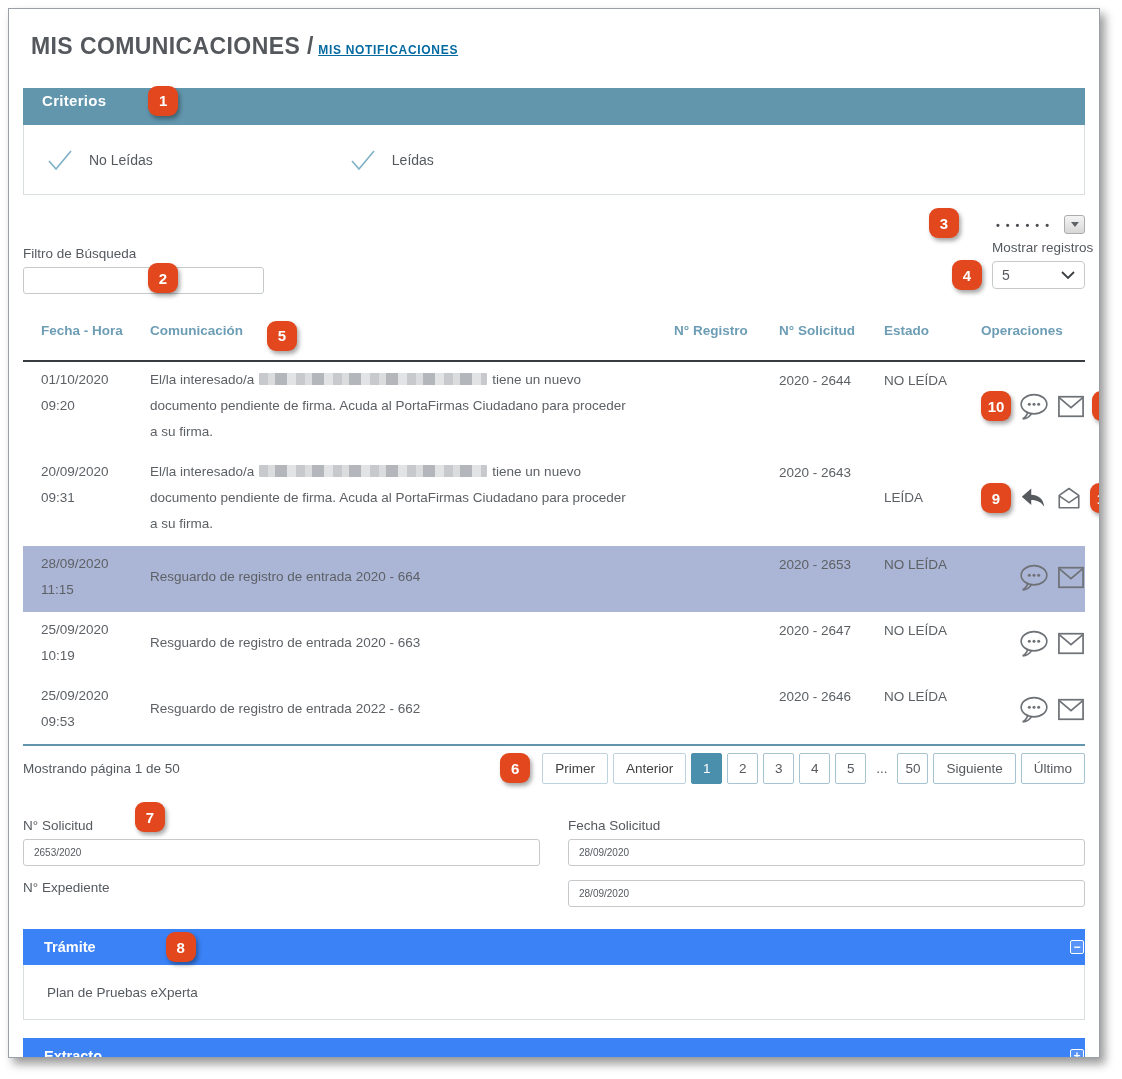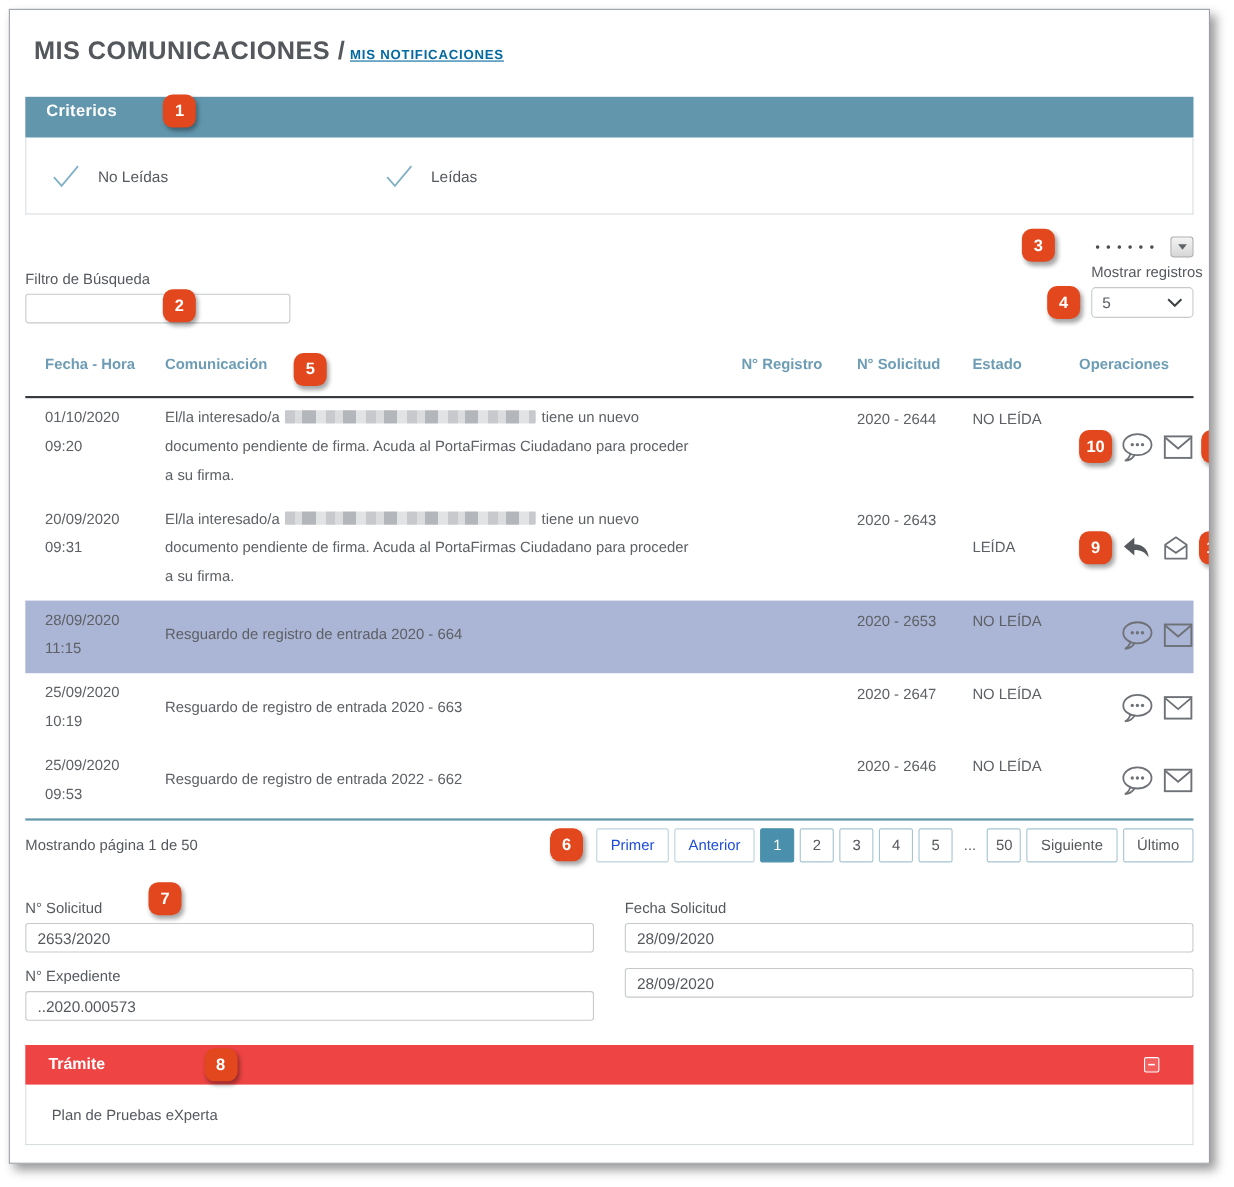--- a/index.html
+++ b/index.html
@@ -37,21 +37,21 @@
   }
   .check-item { display: flex; align-items: center; gap: 15px; }
   .check-item.first { margin-left: 22px; }
   .check-item.second { margin-left: 196px; }
   
   .controls { position: relative; height: 94px; margin-top: 20px; }
   .filter-group { position: absolute; left: 0; top: 31px; }
   .ctl-label { font-size: 13.5px; color: #55595e; margin-bottom: 6px; display: block; }
   .text-input {
     height: 27px; border: 1px solid #c6cacd; border-radius: 3px; padding: 0 10px;
-    font-family: "Liberation Sans", sans-serif; font-size: 14px; color: #55595e; background: #fff; width: 100%;
+    font-family: "Liberation Sans", sans-serif; font-size: 10px; color: #55595e; background: #fff; width: 100%;
   }
   .filter-group .text-input { width: 241px; }
   .filter-group .badge { position: absolute; left: 125px; top: 17px; }
   .dots-group { position: absolute; right: 0; top: 0; display: flex; align-items: center; gap: 9px; }
   .dots-group .badge { position: absolute; right: 126px; top: -7px; }
   .dots { font-size: 11px; font-weight: bold; letter-spacing: 6px; color: #4a4e52; }
   .mini-dd {
     width: 21px; height: 19px; border: 1px solid #aaadb0; border-radius: 3px;
     background: linear-gradient(#f4f4f4, #d7d7d7); display: flex; align-items: center; justify-content: center;
   }
@@ -91,31 +91,31 @@
   .pagination { margin-top: 7px; display: flex; justify-content: space-between; align-items: center; }
   .pg-info { font-size: 13.5px; color: #55595e; }
   .pages { display: flex; gap: 5px; align-items: center; position: relative; padding-left: 42px; }
   .pages .badge { position: absolute; left: 0; top: 0; }
   .pg-btn {
     min-width: 31px; height: 31px; padding: 0 12px; border: 1px solid #a6c4d2; background: #fff;
     color: #55585c; font-size: 13.5px; display: flex; align-items: center; justify-content: center;
     border-radius: 2px; font-family: "Liberation Sans", sans-serif;
   }
   .pg-btn.num { padding: 0; width: 31px; }
-  .pg-btn.disabled { color: #1d4ed8; border-color: #bdd4de; }
+  .pg-btn.disabled { color: #404040; border-color: #bdd4de; }
   .pg-btn.active { background: #4a90ac; border-color: #4a90ac; color: #fff; }
   .pg-ellipsis { border: none; background: none; padding: 0 5px; color: #55585c; font-size: 13.5px; }
   
   .form-grid { margin-top: 34px; display: grid; grid-template-columns: 1fr 1fr; column-gap: 28px; row-gap: 14px; position: relative; }
   .field { position: relative; }
   .field .badge { position: absolute; left: 112px; top: -16px; }
   
   .section { margin-top: 22px; }
   .section.second { margin-top: 18px; }
-  .section-head { height: 36px; background: #ef4444; color: #fff; display: flex; align-items: center; padding: 0 31px 0 21px; font-size: 14.5px; font-weight: bold; gap: 20px; }
+  .section-head { height: 36px; background: #3b82f6; color: #fff; display: flex; align-items: center; padding: 0 1px 0 21px; font-size: 14.5px; font-weight: bold; }
   .section-head .badge { margin-left: 70px; }
   .toggle-btn {
     margin-left: auto; width: 14px; height: 14px; border: 1px solid #fff; border-radius: 2px;
     display: flex; align-items: center; justify-content: center;
     color: #fff; font-size: 12px; line-height: 1; font-weight: bold; background: rgba(255,255,255,.15);
   }
   .section-body {
     border: 1px solid #d9dee1; border-top: none; height: 55px;
     display: flex; align-items: center; padding-left: 23px; font-size: 13.5px; color: #55595e;
   }
@@ -361,21 +361,20 @@
       <span class="badge">7</span>
       <label class="ctl-label">N° Solicitud</label>
       <input class="text-input" type="text" value="2653/2020" style="">
     </div>
     <div class="field">
       <label class="ctl-label">Fecha Solicitud</label>
       <input class="text-input" type="text" value="28/09/2020" style="">
     </div>
     <div class="field">
       <label class="ctl-label">N° Expediente</label>
-      <input class="text-input" type="text" value="..2020.000573" style="">
     </div>
     <div class="field">
       <input class="text-input" type="text" value="28/09/2020" style="">
     </div>
   </div>
 
   <div class="section">
     <div class="section-head">
       <span>Trámite</span>
       <span class="badge">8</span>

